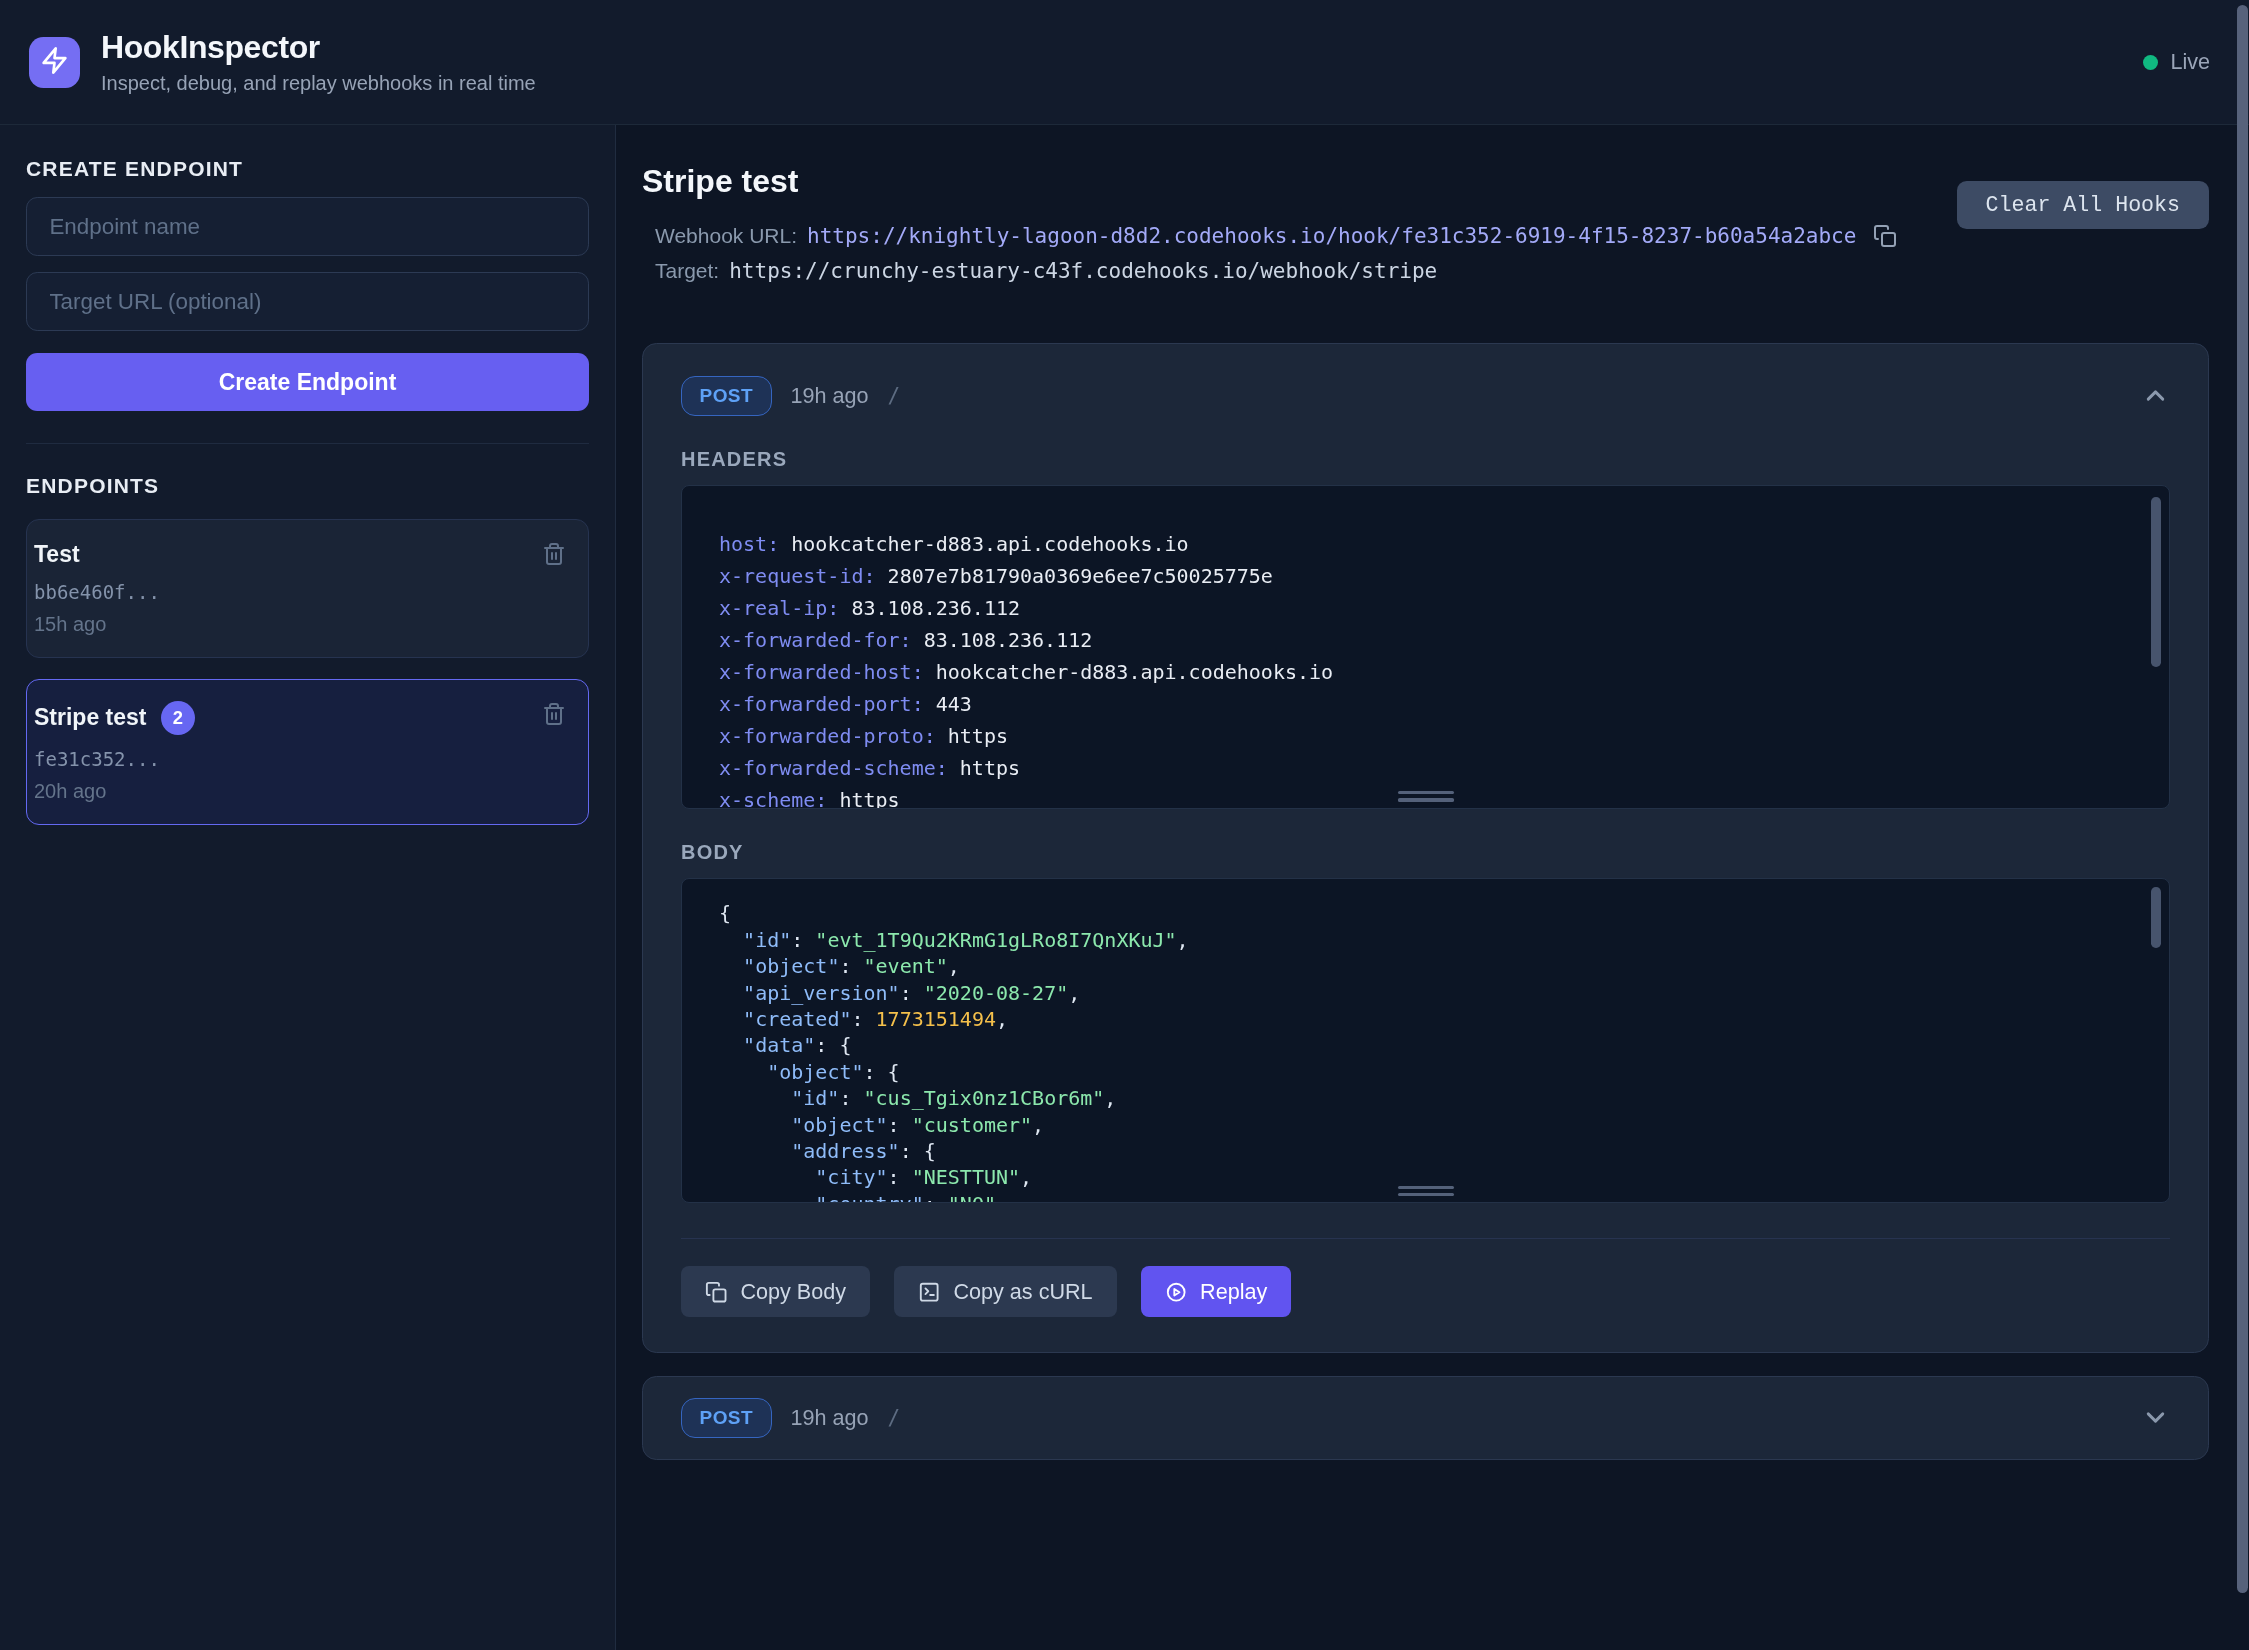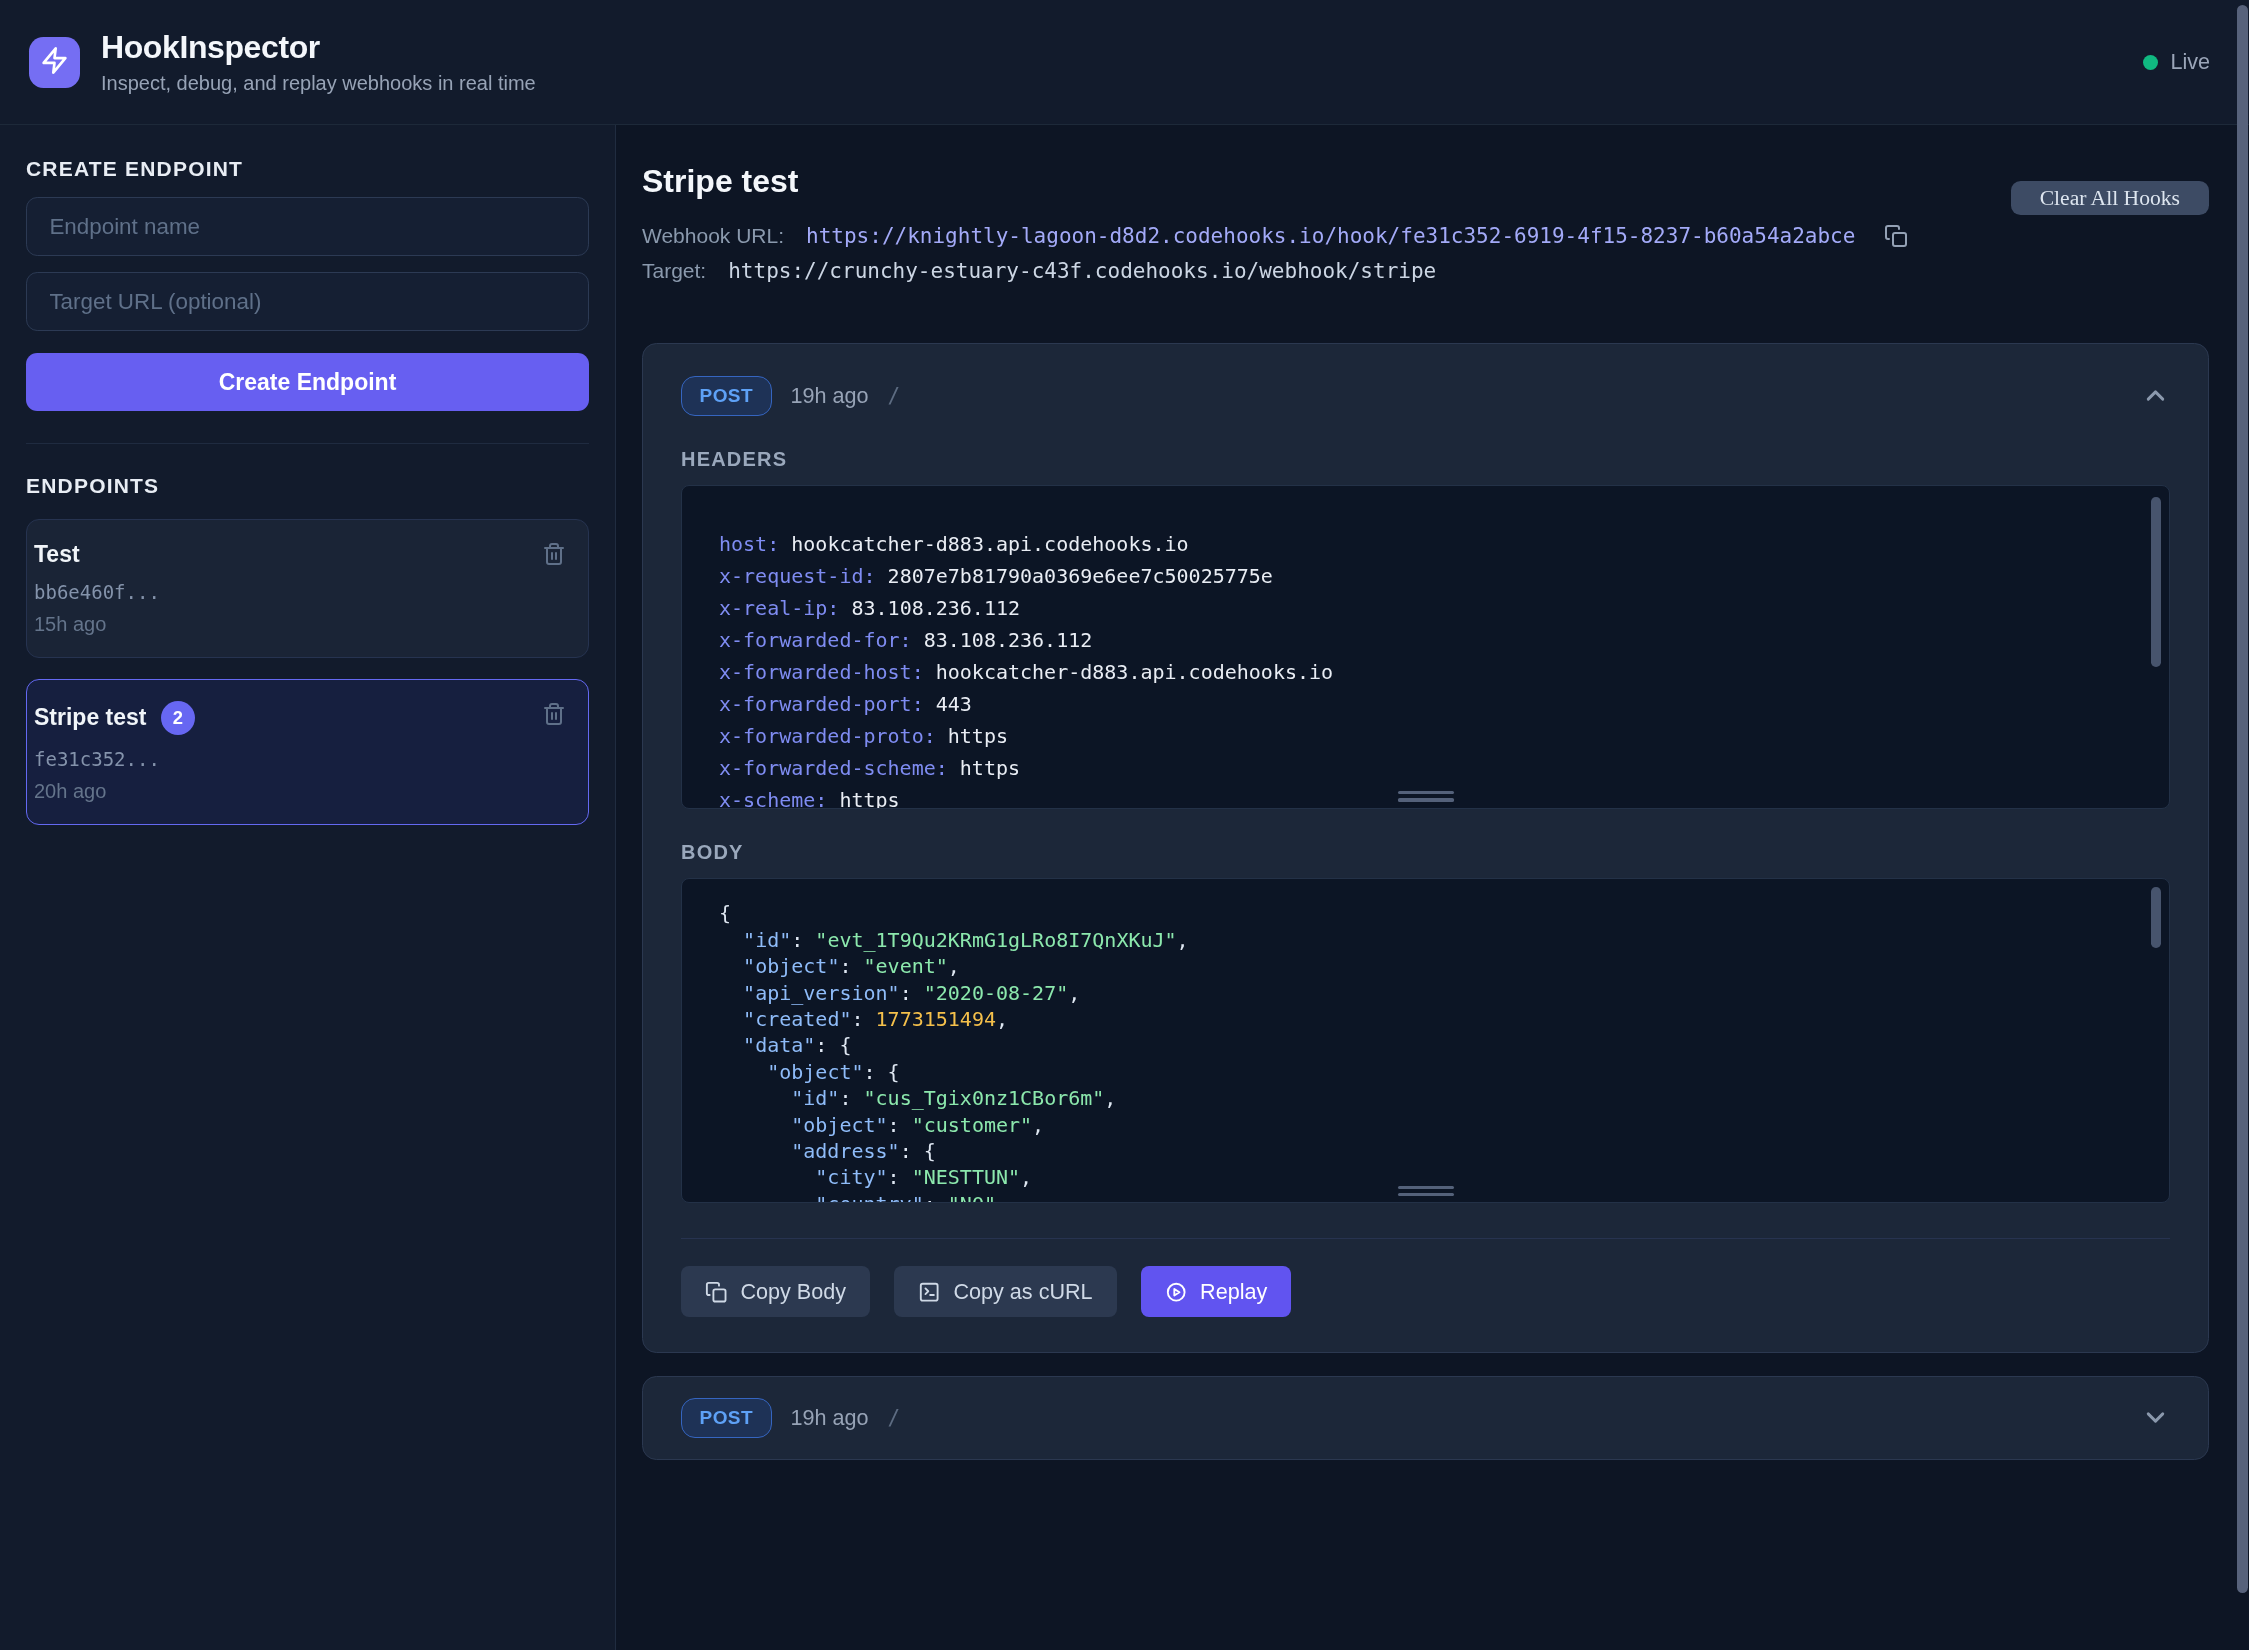--- a/index.html
+++ b/index.html
@@ -46,30 +46,30 @@
               font-size:18.4px; font-weight:700; display:flex; align-items:center; justify-content:center; }
   .ep-id { font-family:"DejaVu Sans Mono", monospace; font-size:19px; color:#8493ab; margin-top:13px; }
   .ep-age { font-size:20px; color:#64748b; margin-top:9.6px; }
   .trash { position:absolute; top:21px; right:22.4px; width:24px; height:26px; color:#5f7089; cursor:pointer; }
   .trash svg { width:100%; height:100%; stroke:currentColor; fill:none; stroke-width:2; stroke-linecap:round; stroke-linejoin:round; }
 
   
   .main-head { display:flex; align-items:flex-start; }
   .main-head-left { flex:1; }
   .page-title { font-size:32px; font-weight:700; color:#f4f7fb; margin:11.2px 0 24px; }
-  .meta-row { display:flex; align-items:center; gap:22px; margin-bottom:11.2px; }
+  .meta-row { display:flex; align-items:center; gap:10px; margin-bottom:11.2px;margin-left:13px; }
   .meta-label { font-size:21px; color:#8a99ad; }
   .mono { font-family:"DejaVu Sans Mono", monospace; }
   .hook-url { font-size:21px; color:#a3aaf8; }
   .target-url { font-size:21px; color:#ccd6e4; }
   .copy-ic { width:24px; height:24px; color:#93a1b5; cursor:pointer; margin-left:6.4px; }
   .copy-ic svg, .btn-ic svg { width:100%; height:100%; stroke:currentColor; fill:none; stroke-width:2; stroke-linecap:round; stroke-linejoin:round; }
-  .clear-btn { margin-top:29px; height:34px; padding:0 29px; border:none; border-radius:9.6px;
+  .clear-btn { margin-top:29px; height:48px; padding:0 29px; border:none; border-radius:9.6px;
                background:#3d4b64; color:#dde5ef; font-size:21.6px; cursor:pointer;
-               font-family:Liberation Serif, serif; }
+               font-family:Liberation Mono, monospace; }
 
   
   .req-card { margin-top:48px; border-radius:14.4px; background:#1c2739; border:0.8px solid #2b3850;
               padding:32px 38px 35px; }
   .req-card.collapsed { margin-top:22.4px; padding:21px 38px; }
   .req-head { display:flex; align-items:center; gap:19px; }
   .method-badge { font-size:19px; font-weight:700; color:#5ea1f6; background:rgba(47,107,219,0.18);
                   border:1.6px solid #3565c0; border-radius:14px; padding:8px 17.6px; letter-spacing:0.4px; }
   .req-age { font-size:21.6px; color:#97a3b6; }
   .req-path { font-size:21px; color:#5d6c82; font-family:"DejaVu Sans Mono", monospace; }

